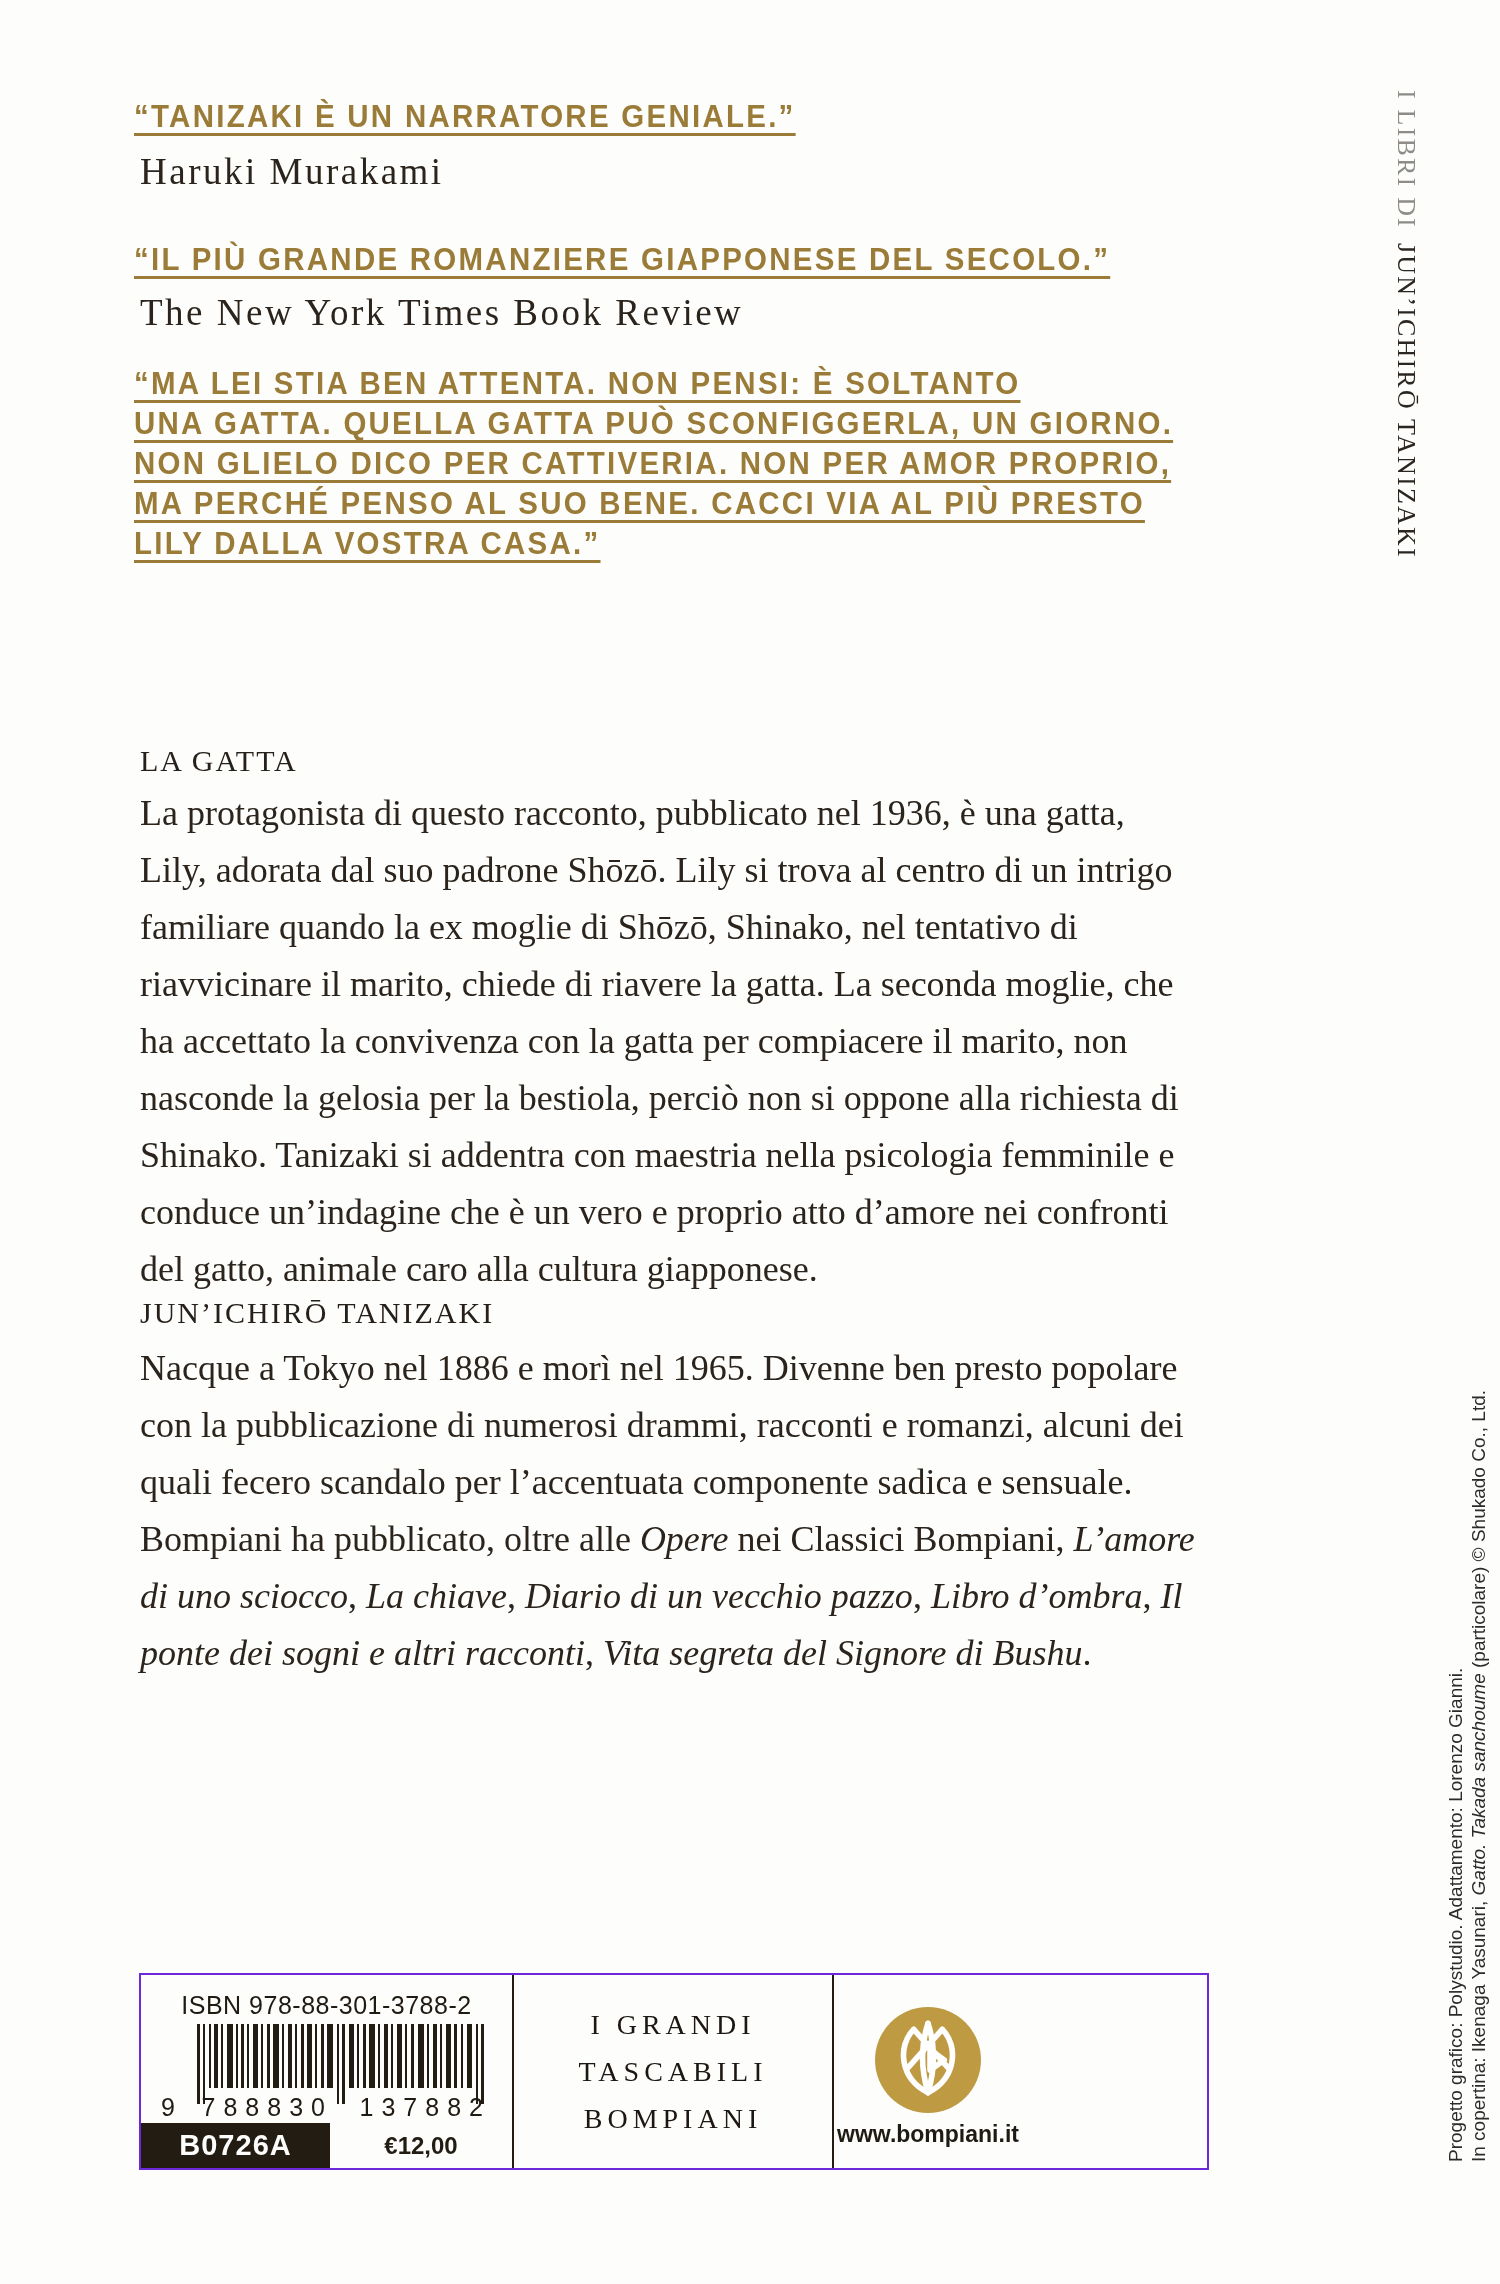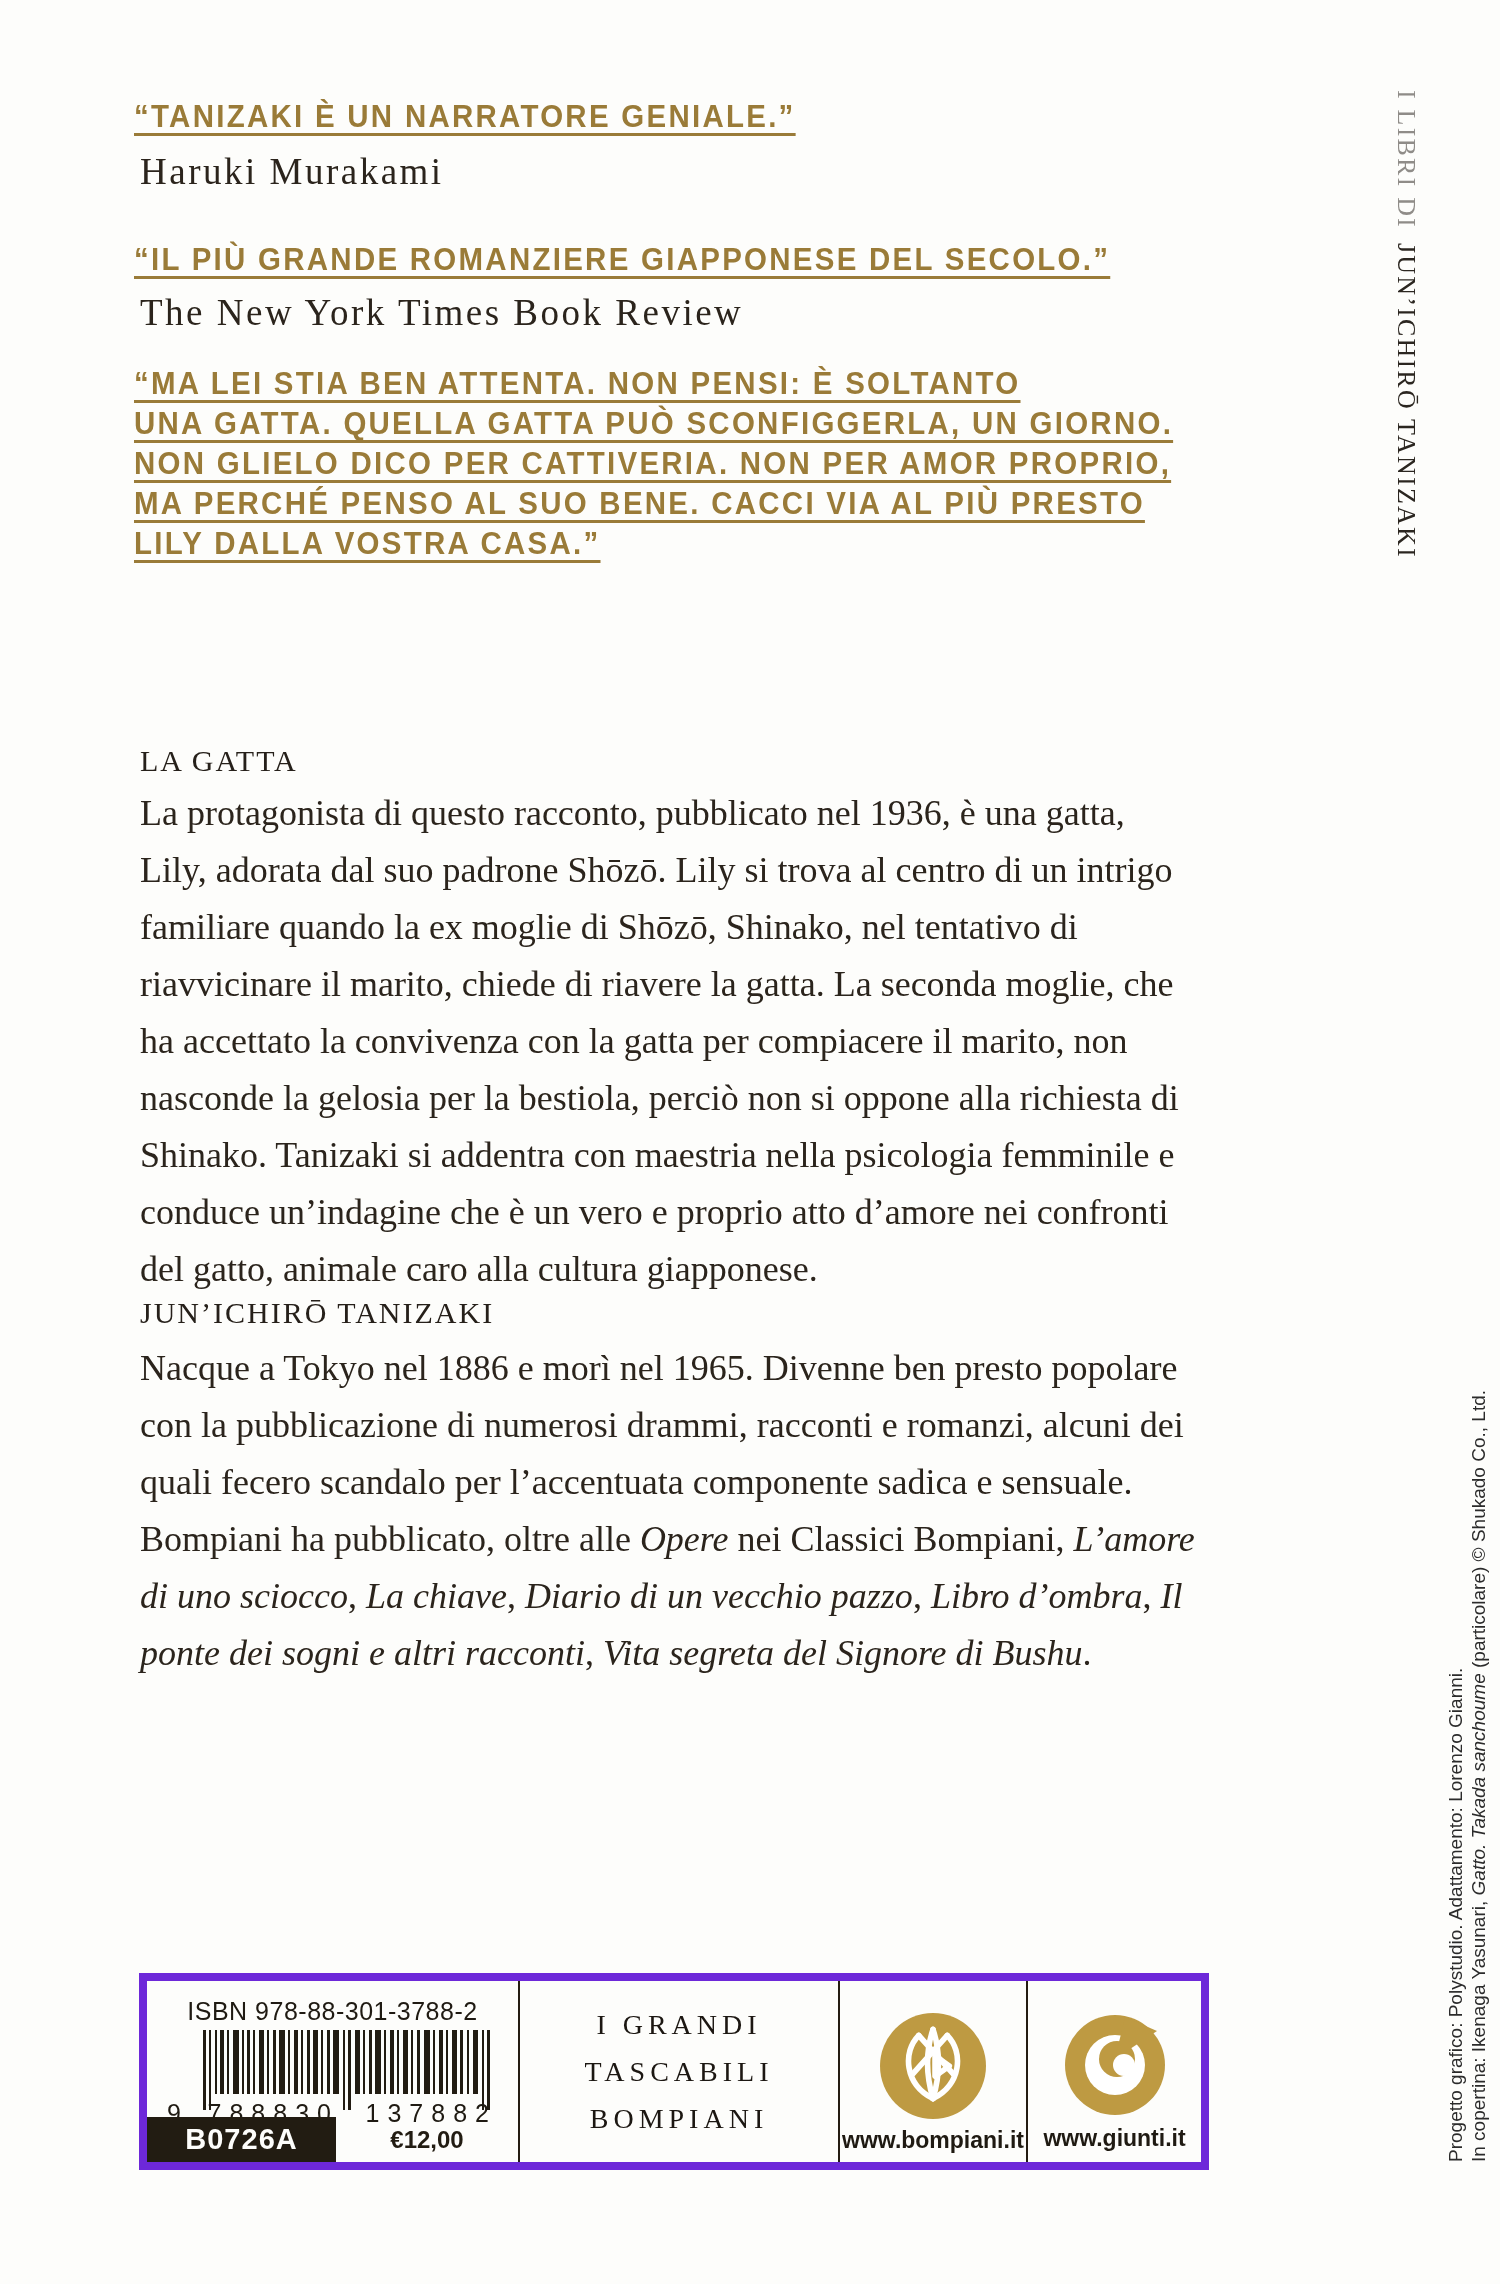--- a/index.html
+++ b/index.html
@@ -22,21 +22,21 @@
          white-space:nowrap;font-family:"Liberation Serif",serif;font-size:26px;letter-spacing:2.2px;
          line-height:36px;}
   .spine .series{color:#8f8c88;margin-right:14px;}
   .spine .sname{color:#2b2620;}
   
   .credits{position:absolute;left:1444px;top:2162px;transform:rotate(-90deg);transform-origin:0 0;
            font-size:19px;line-height:23px;color:#2b2b2b;white-space:nowrap;}
   .credits i{font-style:italic;}
   
   .strip{position:absolute;left:139px;top:1973px;width:1070px;height:197px;box-sizing:border-box;
-         border:8px solid #6d28d9;display:flex;background:#fdfdfb;}
+         border:2px solid #6d28d9;display:flex;background:#fdfdfb;}
   .cell{box-sizing:border-box;border-right:2px solid #241c12;position:relative;height:100%;}
   .cell:last-child{border-right:none;}
   .c1{flex:0 0 373px;}
   .c2{flex:0 0 320px;display:flex;align-items:center;justify-content:center;}
   .c3{flex:0 0 188px;}
   .c4{flex:1 1 auto;}
   .isbn{position:absolute;top:16px;left:0;right:0;text-align:center;font-size:25px;
         letter-spacing:.5px;color:#1f1a12;}
   .bars{position:absolute;left:56px;top:49px;}
   .bc-digits{position:absolute;left:20px;top:118px;width:330px;display:flex;
@@ -159,25 +159,15 @@
           <path d="M38 22 L72 60"></path>
           <path d="M66 22 L32 60"></path>
           <path d="M52 16 C44 40 46 64 52 84"></path>
           <path d="M52 16 C60 40 58 64 52 84"></path>
           <path d="M54 42 L68 52 L54 62 Z"></path>
         </g>
       </svg>
       <div class="site">www.bompiani.it</div>
     </div>
 
-    <div class="cell c4 logo-cell">
-      <svg width="104" height="104" viewBox="0 0 104 104">
-        <circle cx="52" cy="52" r="50" fill="#be9a42"></circle>
-        <circle cx="52" cy="52" r="30" fill="#ffffff"></circle>
-        <circle cx="54" cy="46" r="18" fill="#be9a42"></circle>
-        <polygon points="52,46 62,4 94,18" fill="#be9a42"></polygon>
-        <circle cx="61" cy="52" r="11" fill="#ffffff"></circle>
-      </svg>
-      <div class="site">www.giunti.it</div>
-    </div>
 
   </div>
 </div>
 
 </body></html>

